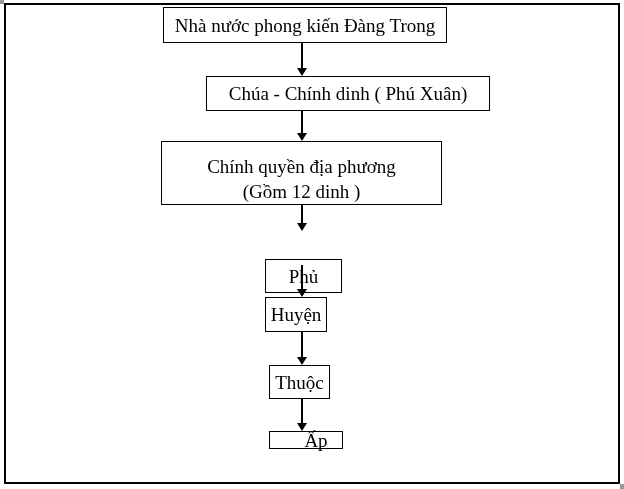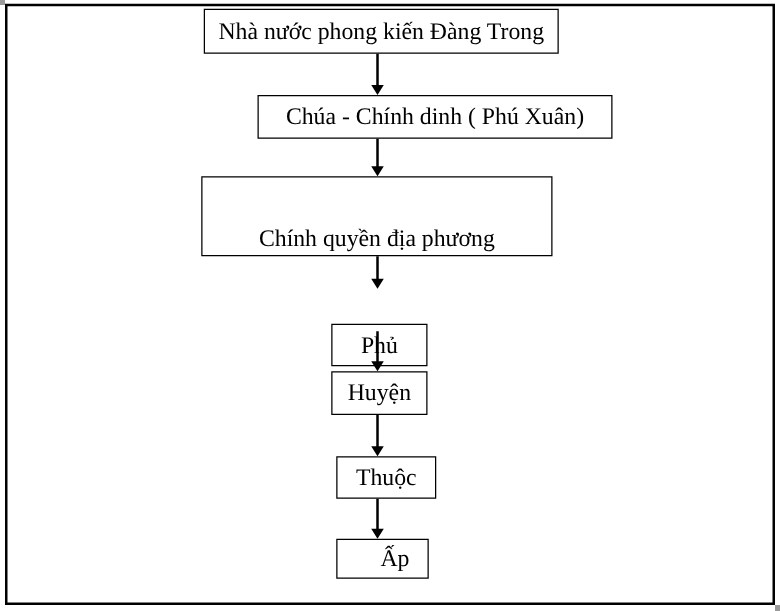--- a/index.html
+++ b/index.html
@@ -90,51 +90,52 @@
     <span>Chúa - Chính dinh ( Phú Xuân)</span>
   </div>
 
   <div class="arrow" style="left:296px; top:111px; height:30px;">
     <div class="shaft"></div>
     <div class="head"></div>
   </div>
 
   <div class="node" style="left:161px; top:141px; width:281px; height:64px;justify-content:flex-end;">
     <span>Chính quyền địa phương</span>
+    <span>(Gồm 12 dinh )</span>
   </div>
 
   <div class="arrow" style="left:296px; top:205px; height:26px;">
     <div class="shaft"></div>
     <div class="head"></div>
   </div>
 
   <div class="node" style="left:265px; top:231px; width:77px; height:34px;margin-top:28px;">
     <span>Phủ</span>
   </div>
 
   <div class="arrow" style="left:296px; top:265px; height:32px;">
     <div class="shaft"></div>
     <div class="head"></div>
   </div>
 
-  <div class="node" style="left:265px; top:297px; width:77px; height:35px;align-items:center;">
+  <div class="node" style="left:265px; top:297px; width:62px; height:35px;align-items:center;">
     <span>Huyện</span>
   </div>
 
   <div class="arrow" style="left:296px; top:332px; height:33px;">
     <div class="shaft"></div>
     <div class="head"></div>
   </div>
 
-  <div class="node" style="left:269px; top:365px; width:80px; height:34px;">
+  <div class="node" style="left:269px; top:365px; width:61px; height:34px;">
     <span>Thuộc</span>
   </div>
 
   <div class="arrow" style="left:296px; top:399px; height:32px;">
     <div class="shaft"></div>
     <div class="head"></div>
   </div>
 
-  <div class="node" style="left:269px; top:431px; width:74px; height:32px;padding-left:20px;">
+  <div class="node" style="left:269px; top:431px; width:74px; height:18px;padding-left:20px;">
     <span>Ấp</span>
   </div>
 
 </div>
 
 </body></html>

